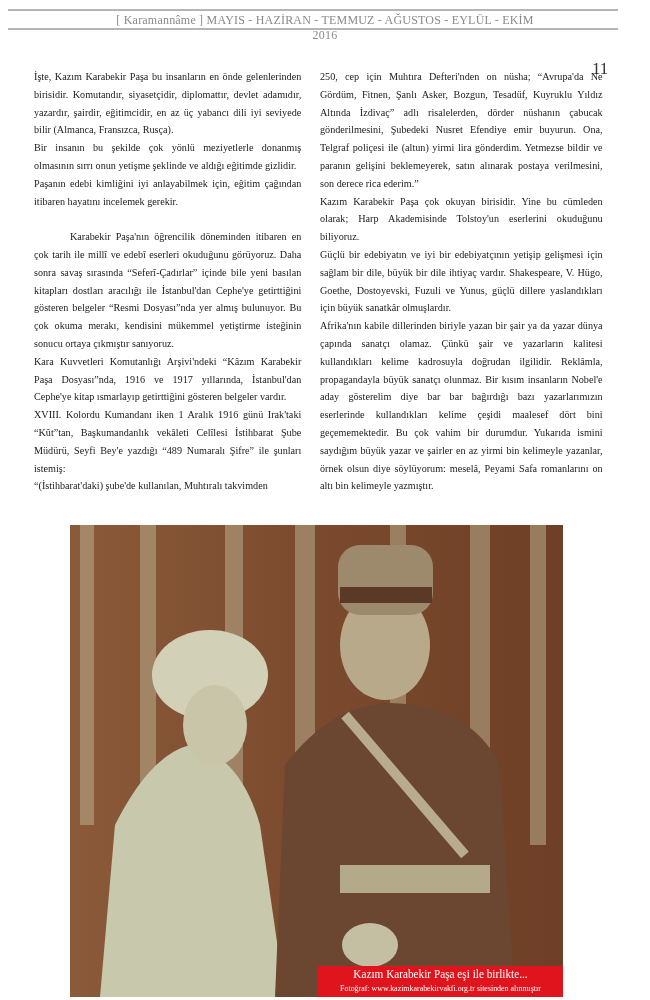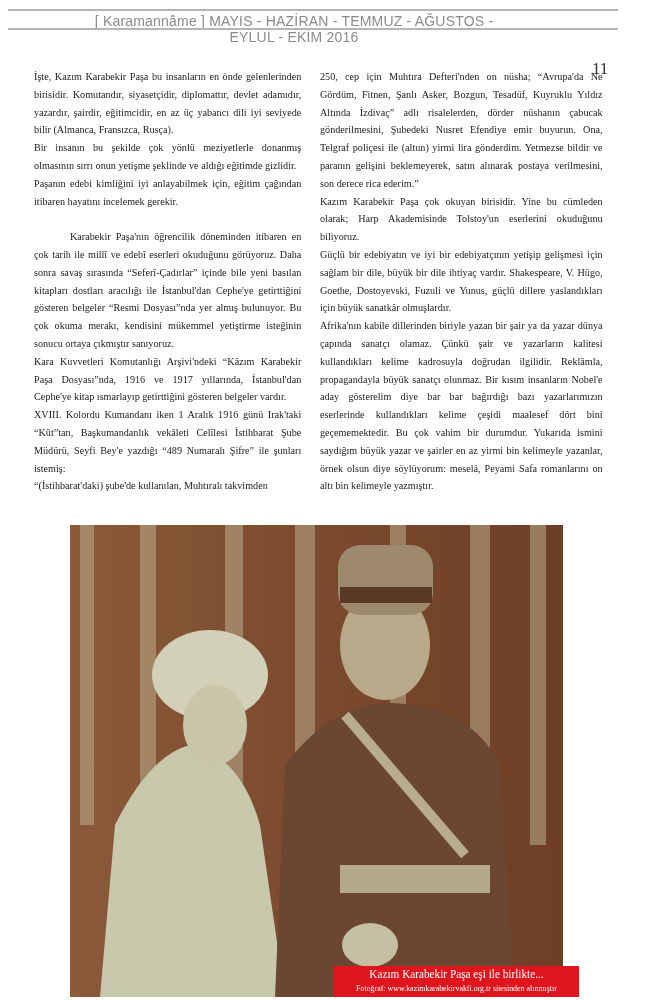--- a/index.html
+++ b/index.html
@@ -1,36 +1,36 @@
 <!DOCTYPE html>
 <html><head>
 <meta charset="utf-8">
 <style>
   html, body { margin:0; padding:0; }
   body { width:650px; height:1000px; background:#ffffff; position:relative; overflow:hidden;
          font-family:"Liberation Serif","DejaVu Serif",serif; color:#1a1a1a; }
   .rule { position:absolute; left:8px; width:610px; height:2px; background:#b5b5b5; }
   .rule.top { top:9px; }
   .rule.bot { top:28px; }
-  .running { position:absolute; top:13px; left:84px; width:420px; text-align:center;
-             font-family:Liberation Sans, sans-serif; font-size:14px;
+  .running { position:absolute; top:13px; left:115px; width:420px; text-align:center;
+             font-family:Liberation Serif, serif; font-size:12px;
              letter-spacing:0.2px; color:#8a8a8a; }
   .pageno { position:absolute; top:11px; left:592px; font-family:"Liberation Serif",serif;
             font-size:17px; color:#333;margin-top:48px; }
   .col { position:absolute; top:68px; width:268px; font-size:11.3px; line-height:17.8px;
          text-align:justify; transform:scaleX(0.9); transform-origin:left top; }
   .col.left { left:34px; width:297px; }
   .col.right { left:320px; width:314px; }
   .col p { margin:0; }
   .col p.gap { margin-top:17.8px; }
   .col p.indent { text-indent:40px; }
   .photo { position:absolute; left:70px; top:525px; width:493px; height:472px; overflow:hidden;
            background:#7a4a30; }
   .photo svg { display:block; }
-  .caption { position:absolute; left:334px; top:966px; width:245px; height:31px; background:#e0141d;
+  .caption { position:absolute; left:318px; top:966px; width:245px; height:31px; background:#e0141d;
              color:#fff; text-align:center; }
   .cap-title { font-size:12.5px; line-height:15px; padding-top:1px; transform:scaleX(0.9); }
   .cap-credit { font-size:9px; line-height:12px; transform:scaleX(0.88); white-space:nowrap; }
 </style>
 </head>
 <body>
 
 <div class="rule top"></div>
 <div class="running">[ Karamannâme ]   MAYIS - HAZİRAN - TEMMUZ - AĞUSTOS - EYLÜL - EKİM  2016</div>
 <div class="pageno">11</div>

